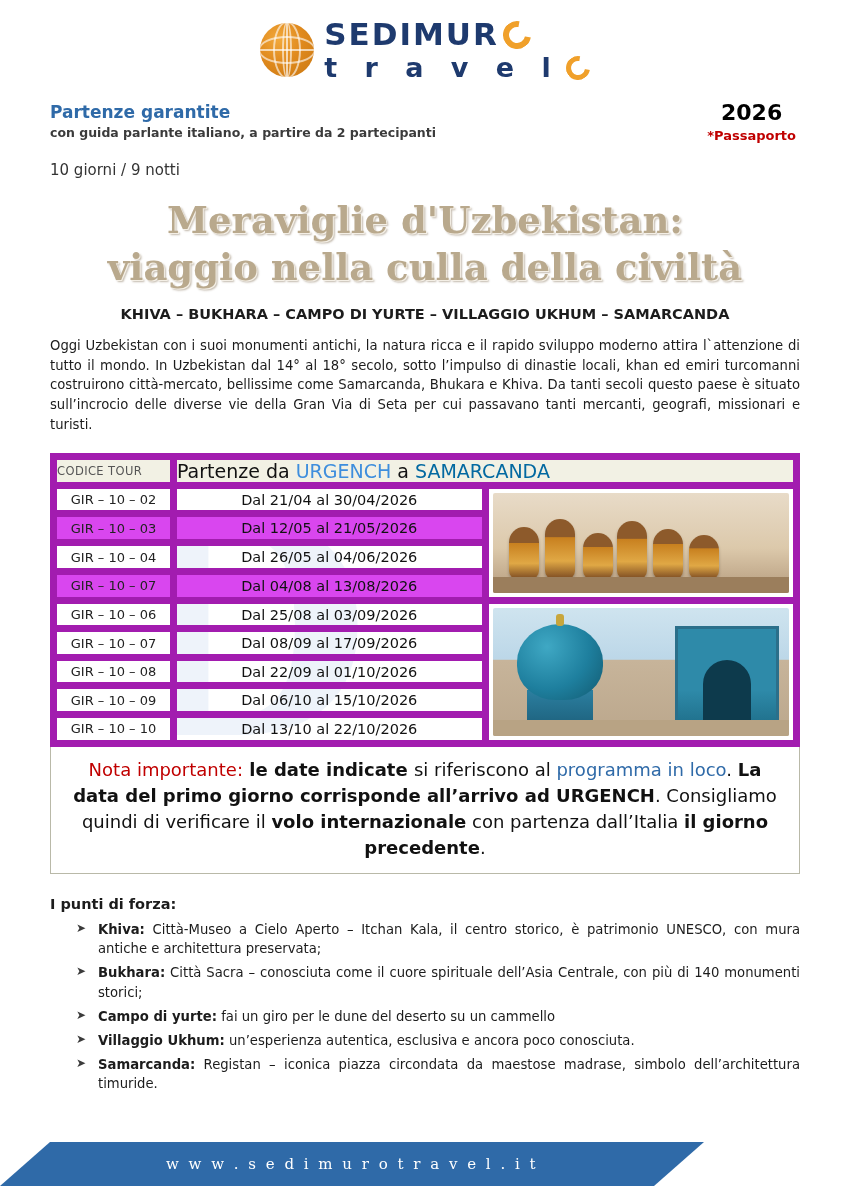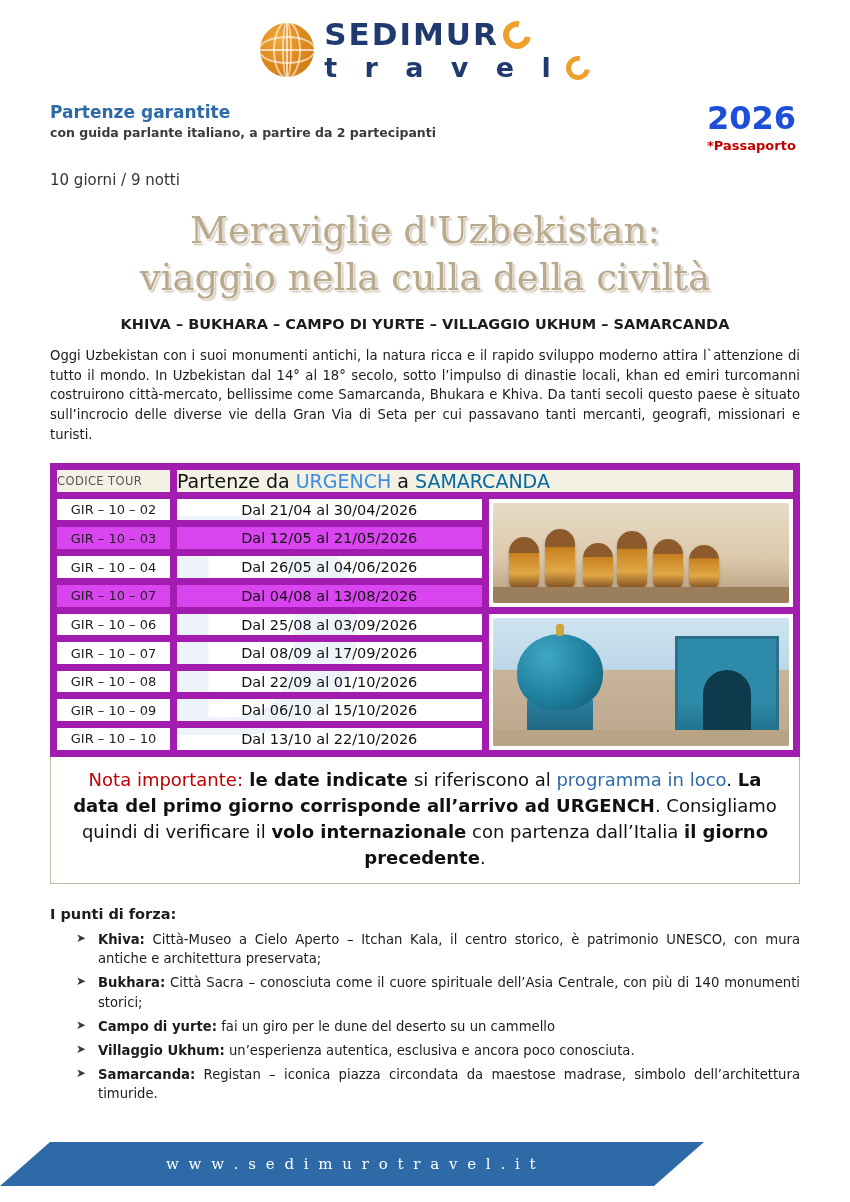--- a/index.html
+++ b/index.html
@@ -125,44 +125,44 @@
     font-size: 17px;
   }
   .guarantee .line2 {
     color: #3b3b3b;
     font-weight: bold;
     font-size: 12.5px;
     margin-top: 3px;
   }
   .yearbox { text-align: center; padding-right: 4px; }
   .yearbox .year {
-    color: #1d4ed8;
-    font-weight: bold;
-    font-size: 32px;
+    color: #000000;
+    font-weight: bold;
+    font-size: 22px;
     line-height: 1;
   }
   .yearbox .passport {
     color: #c00000;
     font-weight: bold;
     font-size: 13px;
     margin-top: 4px;
   }
 
   .duration {
     margin-top: 18px;
     font-size: 15px;
     color: #333;
   }
 
   
   .title {
     text-align: center;
     margin-top: 18px;
     font-family: "DejaVu Serif", serif;
-    font-weight: normal;
+    font-weight: bold;
     font-size: 37px;
     line-height: 1.28;
     color: #b9a98d;
     text-shadow:
       1px 1px 0 #f4efe6,
       2px 2px 2px rgba(120,100,70,.45);
     letter-spacing: 0px;
   }
 
   .subtitle {

